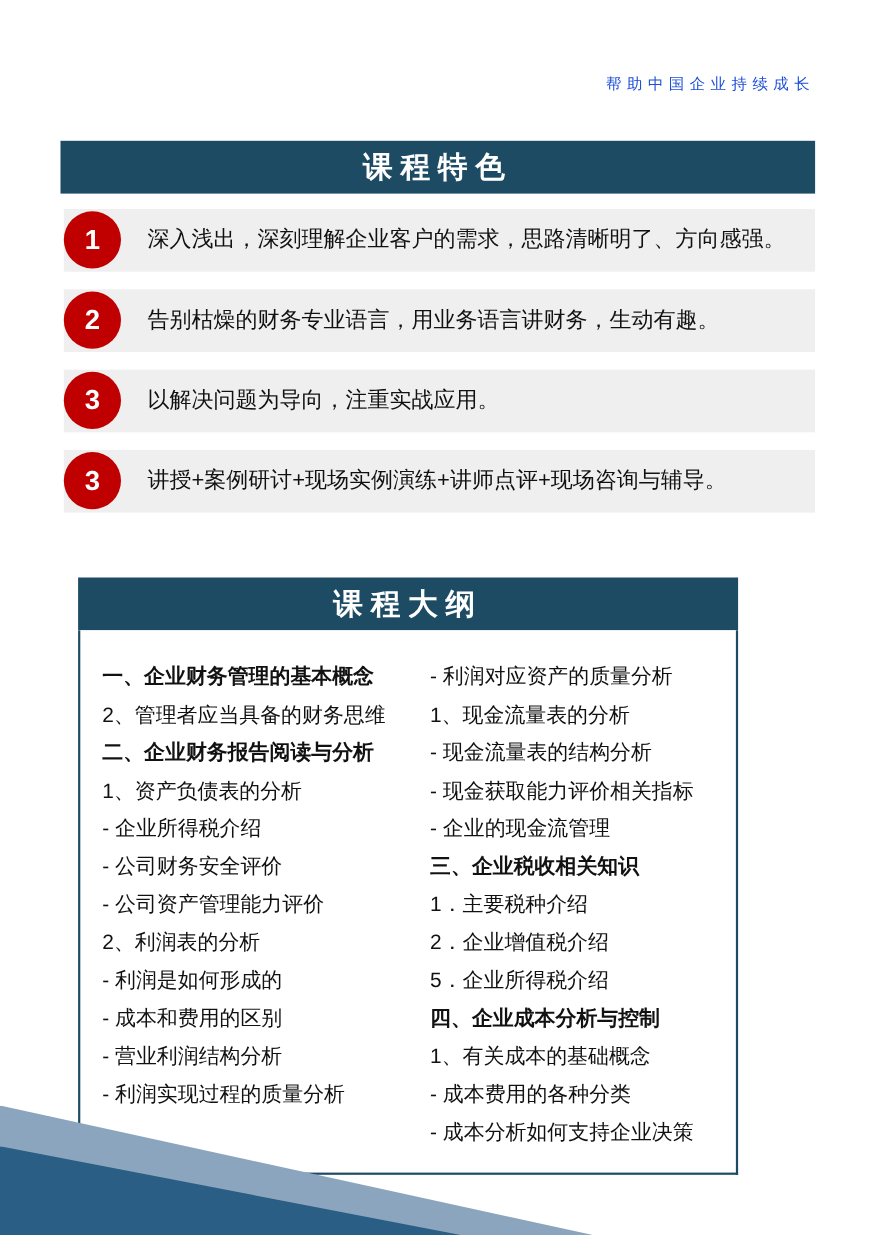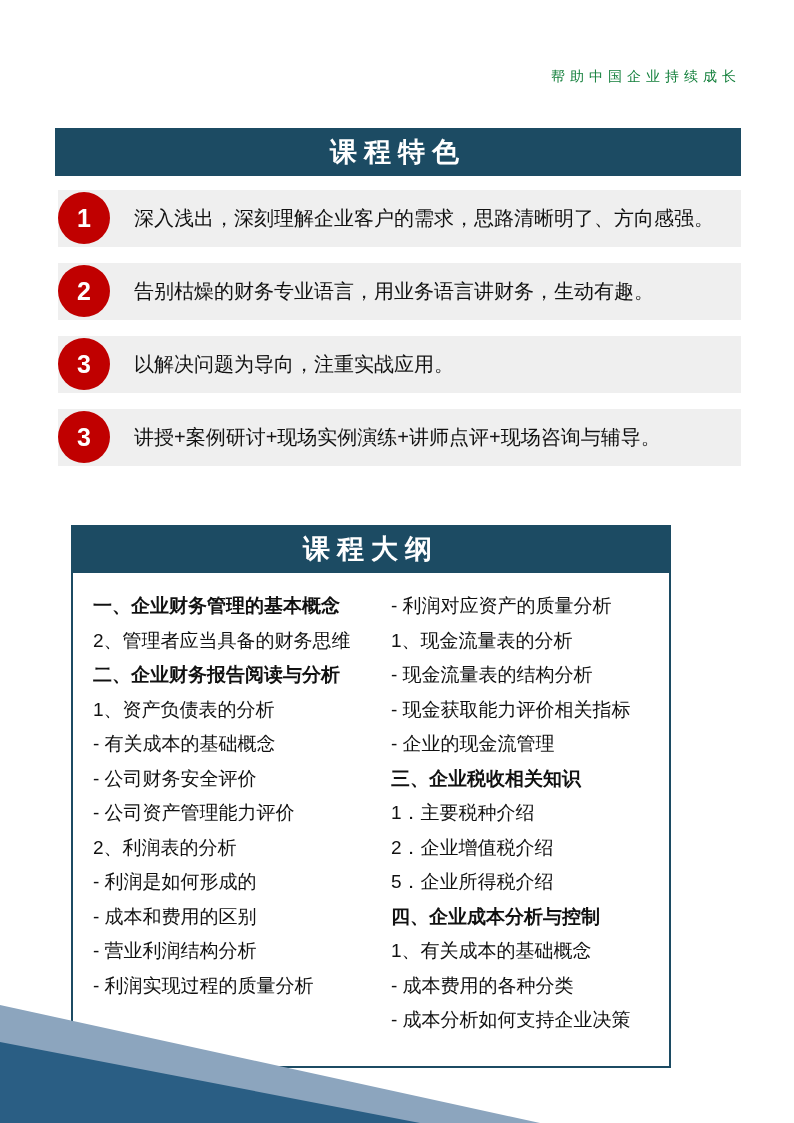--- a/index.html
+++ b/index.html
@@ -16,21 +16,21 @@
     position:relative;
     width:794px; height:1123px;
     margin:0 auto;
     background:#ffffff;
     overflow:hidden;
     font-family:"Liberation Sans", sans-serif;
     color:var(--text-dark);
   }
   .tagline{
     position:absolute; top:68px; right:53px;
-    font-size:14px; letter-spacing:5px; color:#15803d;
+    font-size:14px; letter-spacing:5px; color:#1d4ed8;
     white-space:nowrap;
   }
   .section-header{
     height:48px; line-height:48px;
     background:var(--header-blue);
     color:#ffffff; font-size:27px; font-weight:bold;
     text-align:center; letter-spacing:7px;
   }
   
   .features{ position:absolute; top:128px; left:55px; width:686px; }
@@ -52,21 +52,21 @@
     font-size:20px; white-space:nowrap;
   }
   
   .outline{ position:absolute; top:525px; left:71px; width:600px; }
   .outline-box{
     height:495px;
     border:2px solid var(--header-blue);
     border-top:none;
     background:#ffffff;
     display:flex;
-    padding-top:16px;
+    padding-top:26px;
   }
   .outline-col{ width:50%; padding-left:20px; }
   .outline-line{
     height:34.5px; line-height:34.5px;
     font-size:19px; white-space:nowrap;
   }
   .outline-line.bold{ font-weight:bold; }
   
   .tri{ position:absolute; left:0; bottom:0; z-index:5; }
   .tri-light{
@@ -121,21 +121,21 @@
 
           <div class="outline-line bold">一、企业财务管理的基本概念</div>
 
 
           <div class="outline-line">2、管理者应当具备的财务思维</div>
 
           <div class="outline-line bold">二、企业财务报告阅读与分析</div>
 
           <div class="outline-line">1、资产负债表的分析</div>
 
-          <div class="outline-line">- 有关成本的基础概念</div>
+          <div class="outline-line">- 企业所得税介绍</div>
 
           <div class="outline-line">- 公司财务安全评价</div>
 
           <div class="outline-line">- 公司资产管理能力评价</div>
 
           <div class="outline-line">2、利润表的分析</div>
 
           <div class="outline-line">- 利润是如何形成的</div>
 
           <div class="outline-line">- 成本和费用的区别</div>

